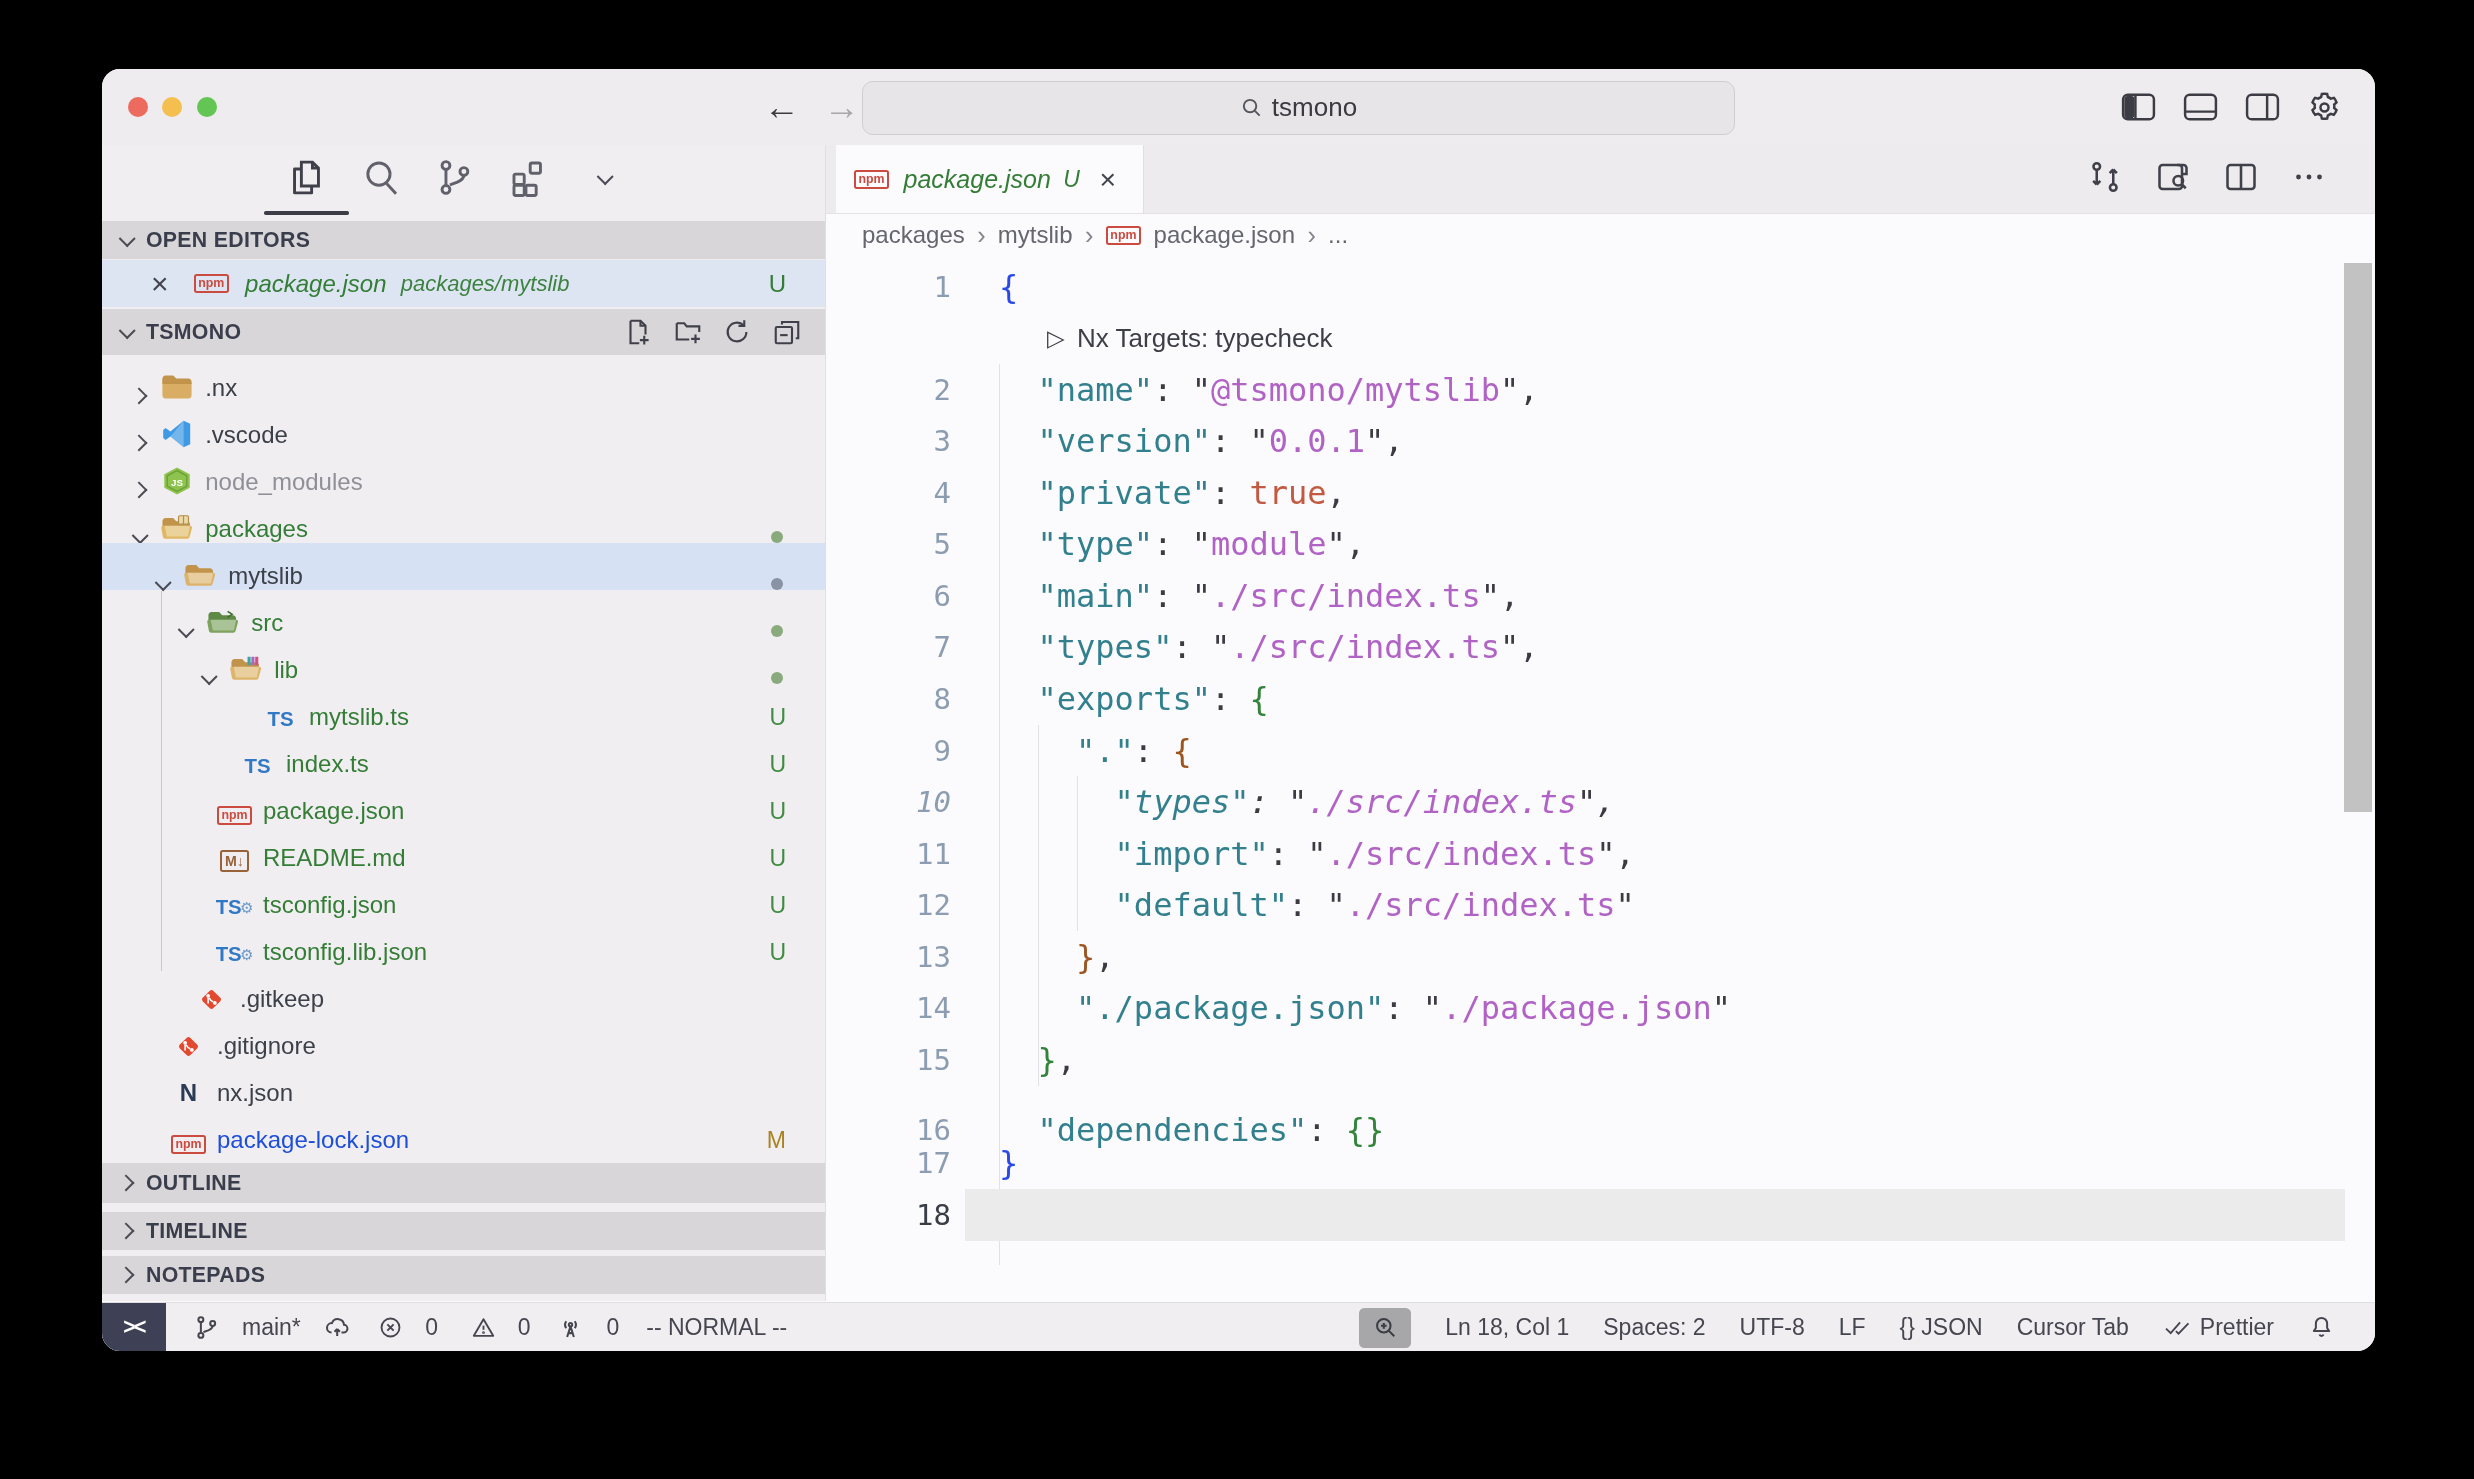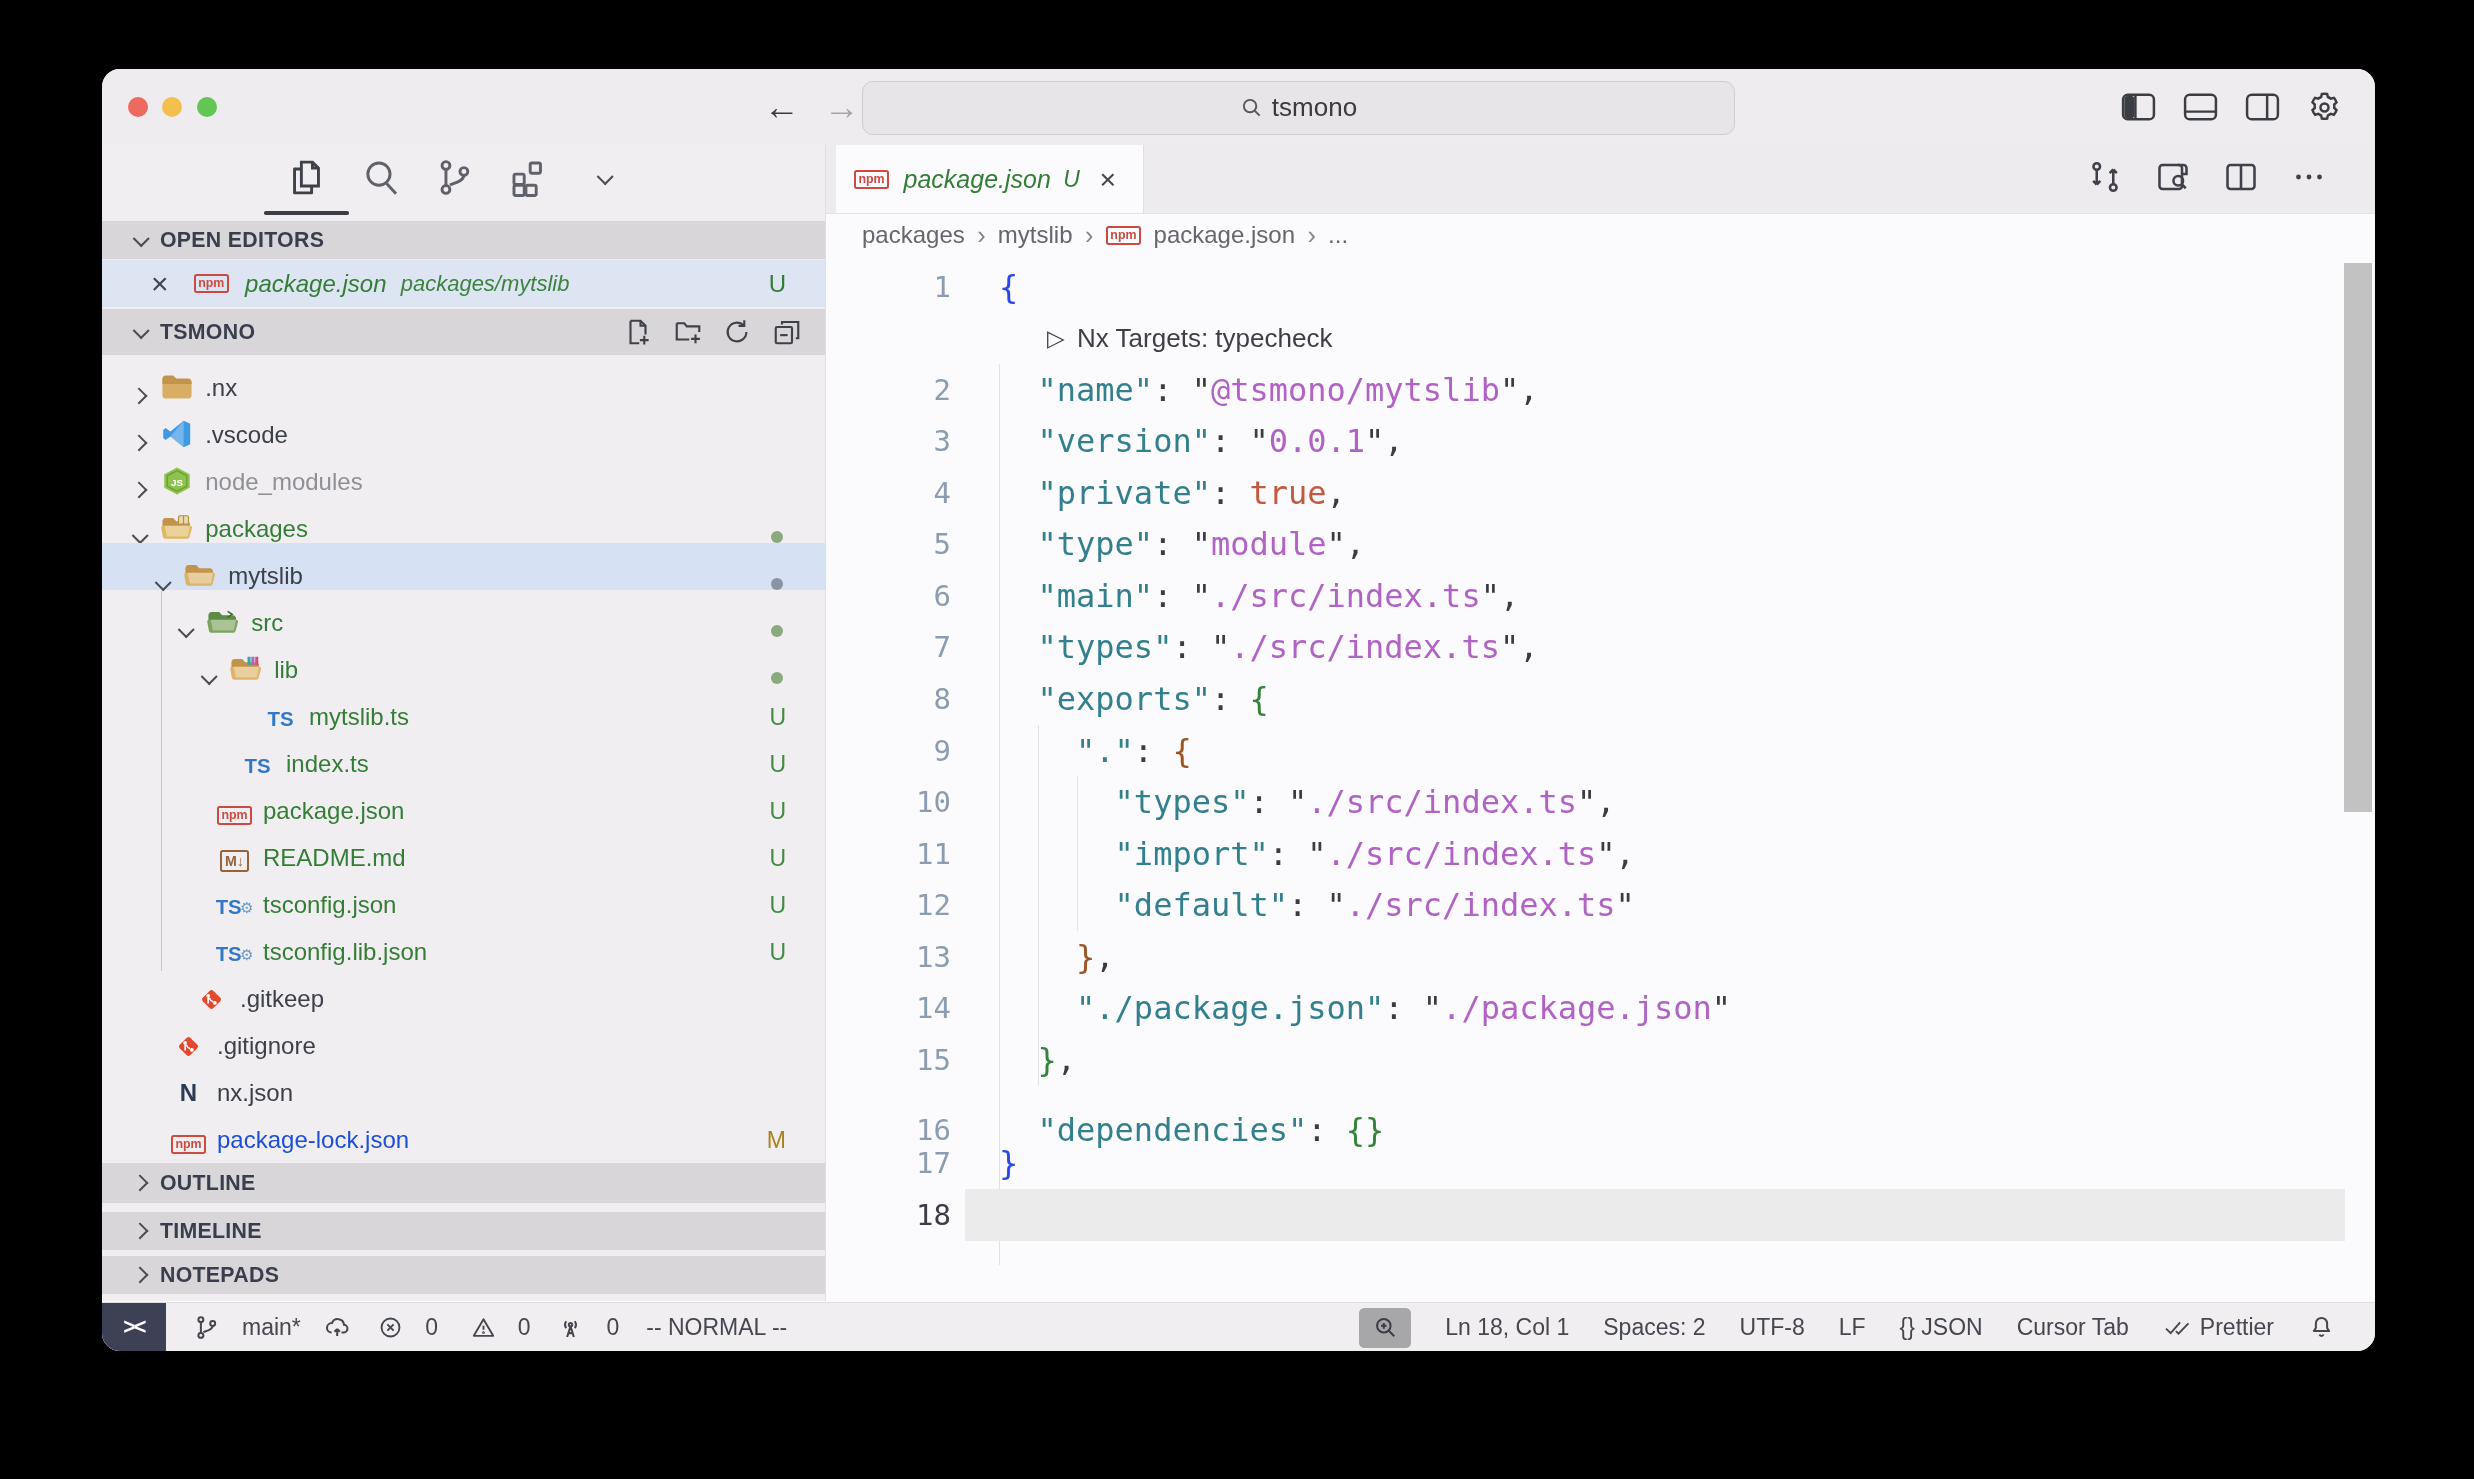--- a/index.html
+++ b/index.html
@@ -13,21 +13,21 @@
   #tl-max{left:95px;background:#62c554;}
   .navarrow{position:absolute;top:18px;font-size:36px;line-height:39px;color:#3b3b40;}
   #nav-fwd{color:#a8a6aa;}
   #searchbox{position:absolute;left:760px;top:11.6px;width:871px;height:52px;background:#e7e5e8;border:0.9px solid #cfcdd1;border-radius:10.7px;display:flex;align-items:center;justify-content:center;gap:9px;color:#3a3a40;font-size:26px;}
   .tb-icons{position:absolute;top:19.6px;right:32px;display:flex;gap:25px;align-items:center;}
   
   #sidebar{position:absolute;left:0;top:76px;width:723px;height:1156px;background:#f1eef1;border-right:0.9px solid #e0dee0;}
   #activity{position:absolute;left:0;top:0;width:100%;height:71px;}
   .act-ic{position:absolute;top:12.4px;}
   #act-underline{position:absolute;left:162px;top:66px;width:85px;height:3.6px;background:#3c3d46;border-radius:1.8px;}
-  .sec-hdr{position:absolute;left:0;width:100%;height:38px;background:#d8d6d8;display:flex;align-items:center;gap:14.2px;padding-left:32px;box-sizing:border-box;color:#3a3d4c;font-weight:bold;font-size:21.3px;letter-spacing:0.3px;}
+  .sec-hdr{position:absolute;left:0;width:100%;height:38px;background:#d8d6d8;display:flex;align-items:center;gap:14.2px;padding-left:18px;box-sizing:border-box;color:#3a3d4c;font-weight:bold;font-size:21.3px;letter-spacing:0.3px;}
   .chev{display:inline-block;width:9.8px;height:9.8px;border-right:2.3px solid #4a4b54;border-bottom:2.3px solid #4a4b54;}
   .cd{transform:rotate(45deg) translateY(-1.8px);}
   .cr{transform:rotate(-45deg);}
   #openeditors-item{position:absolute;left:0;top:115px;width:100%;height:47px;background:#dde5f3;display:flex;align-items:center;color:#347d36;font-size:24px;}
   #oe-close{margin-left:49px;color:#43444d;font-size:30px;line-height:27px;}
   #openeditors-item .npmic{margin-left:25px;}
   #oe-label{margin-left:16px;font-style:italic;}
   #oe-desc{margin-left:14.2px;font-style:italic;font-size:22px;opacity:.95;}
   #oe-badge{position:absolute;right:39px;font-size:24px;color:#347d36;}
   #explorer-hdr{top:164px;height:46px;}
@@ -464,21 +464,21 @@
             <span class="ctext"><span class="tk-k">  "types"</span><span class="tk-p">: </span><span class="tk-q">"</span><span class="tk-s">./src/index.ts</span><span class="tk-q">"</span><span class="tk-p">,</span></span>
           </div>
           <div class="cline" style="top: 528px;">
             <span class="ln">8</span>
             <span class="ctext"><span class="tk-k">  "exports"</span><span class="tk-p">: </span><span class="tk-b2">{</span></span>
           </div>
           <div class="cline" style="top: 580px;">
             <span class="ln">9</span>
             <span class="ctext"><span class="tk-k">    "."</span><span class="tk-p">: </span><span class="tk-b3">{</span></span>
           </div>
-          <div class="cline" style="top: 631px;">
+          <div class="cline" style="top: 631px; font-style: italic;">
             <span class="ln">10</span>
             <span class="ctext"><span class="tk-k">      "types"</span><span class="tk-p">: </span><span class="tk-q">"</span><span class="tk-s">./src/index.ts</span><span class="tk-q">"</span><span class="tk-p">,</span></span>
           </div>
           <div class="cline" style="top: 683px;">
             <span class="ln">11</span>
             <span class="ctext"><span class="tk-k">      "import"</span><span class="tk-p">: </span><span class="tk-q">"</span><span class="tk-s">./src/index.ts</span><span class="tk-q">"</span><span class="tk-p">,</span></span>
           </div>
           <div class="cline" style="top: 734px;">
             <span class="ln">12</span>
             <span class="ctext"><span class="tk-k">      "default"</span><span class="tk-p">: </span><span class="tk-q">"</span><span class="tk-s">./src/index.ts</span><span class="tk-q">"</span></span>

